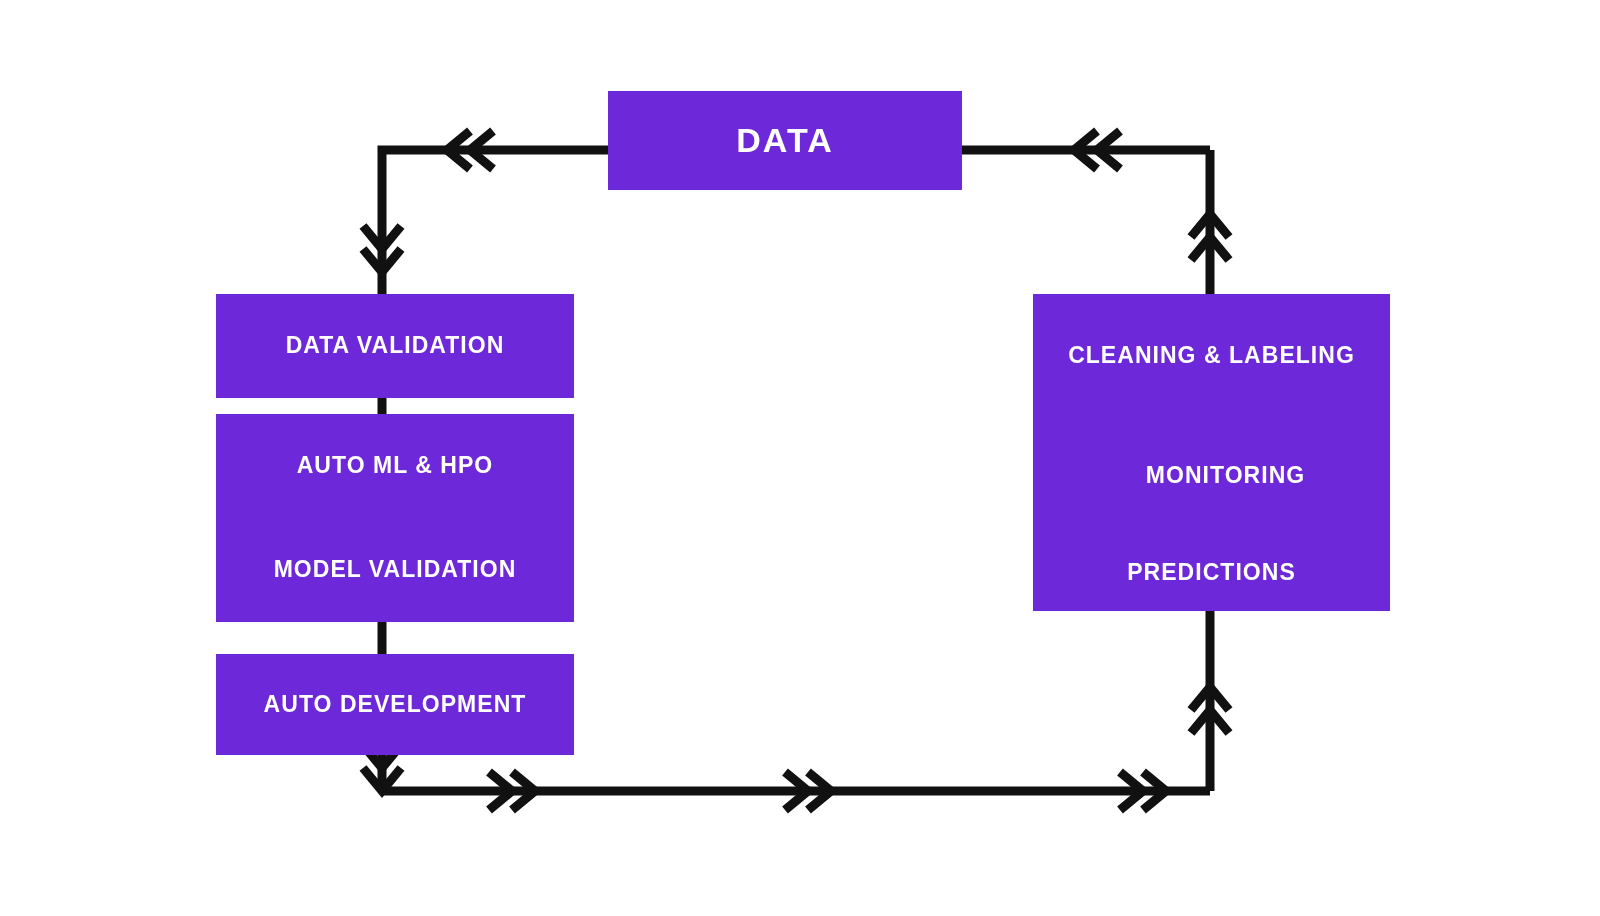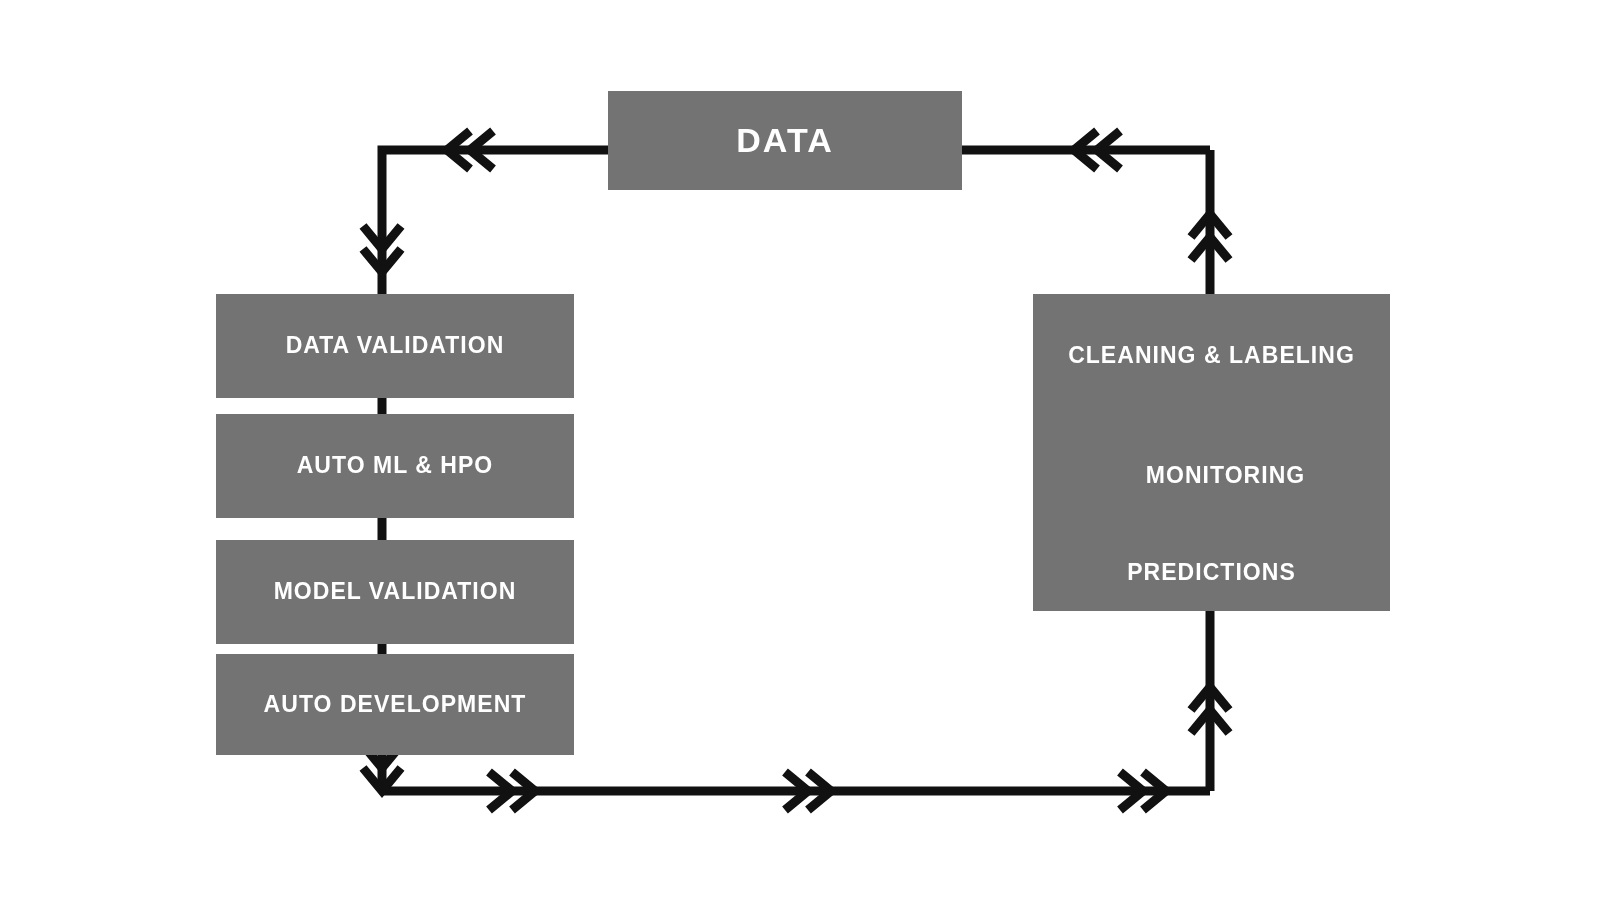--- a/index.html
+++ b/index.html
@@ -20,21 +20,21 @@
   }
   #flow-svg {
     position: absolute;
     left: 0;
     top: 0;
     width: 1600px;
     height: 916px;
   }
   .node-box {
     position: absolute;
-    background: #737373;
+    background: #6d28d9;
     display: flex;
     align-items: center;
     justify-content: center;
     box-sizing: border-box;
     z-index: 3;
   }
   .node-label {
     color: #ffffff;
     font-weight: bold;
     letter-spacing: 0.045em;
@@ -59,21 +59,21 @@
     left: 216px;
     width: 358px;
     height: 104px;
   }
   .left-box .node-label,
   .right-box .node-label {
     font-size: 23px;
   }
   #node-data-validation      { top: 294px; }
   #node-auto-ml-hpo          { top: 414px; }
-  #node-model-validation     { top: 540px; }
+  #node-model-validation     { top: 518px; }
   #node-model-development    { top: 654px; height: 101px; }
   
   .right-box {
     left: 1033px;
     width: 357px;
     height: 124px;
   }
   #node-cleaning-labeling { top: 294px; }
   #node-monitoring        { top: 414px; padding-left: 28px; }
   #node-predictions       { top: 534px; height: 77px; }

